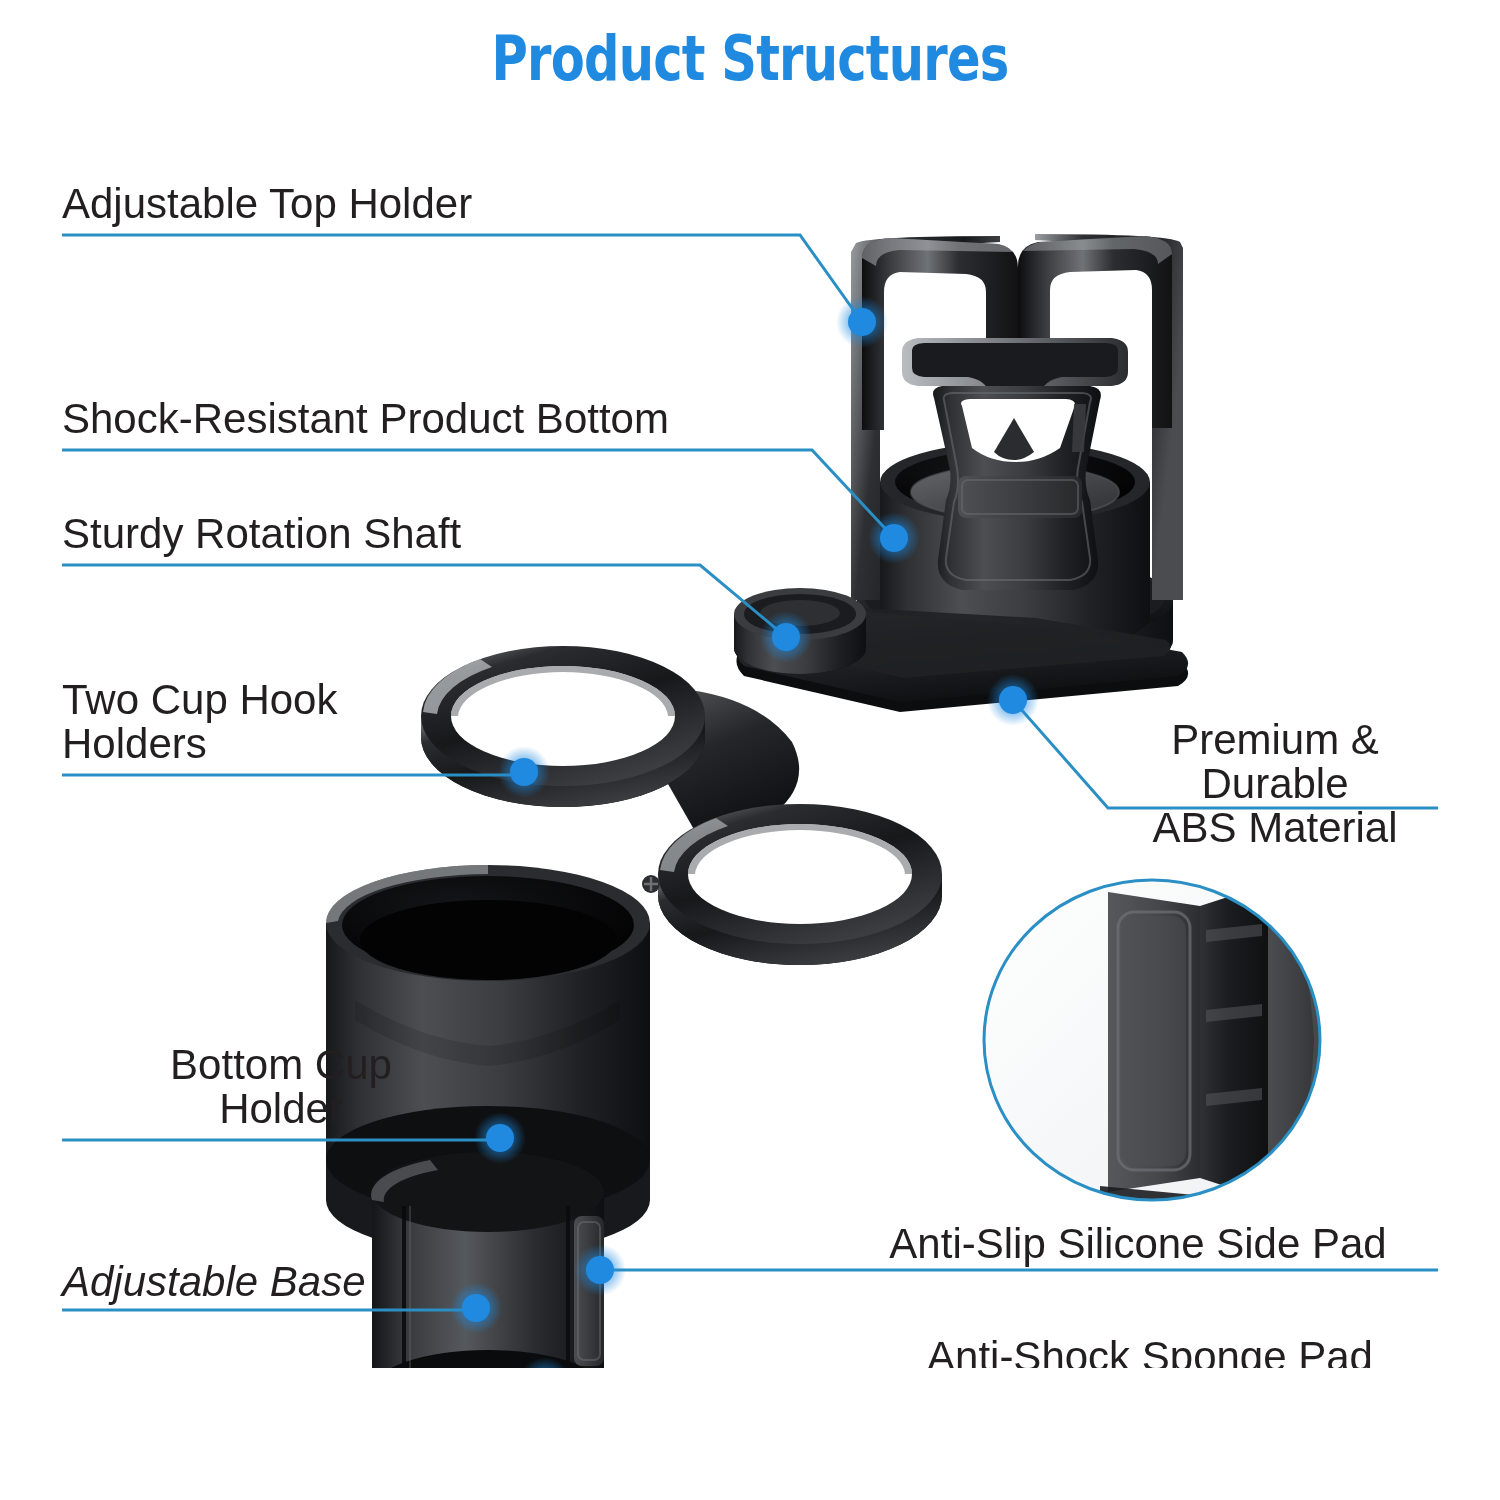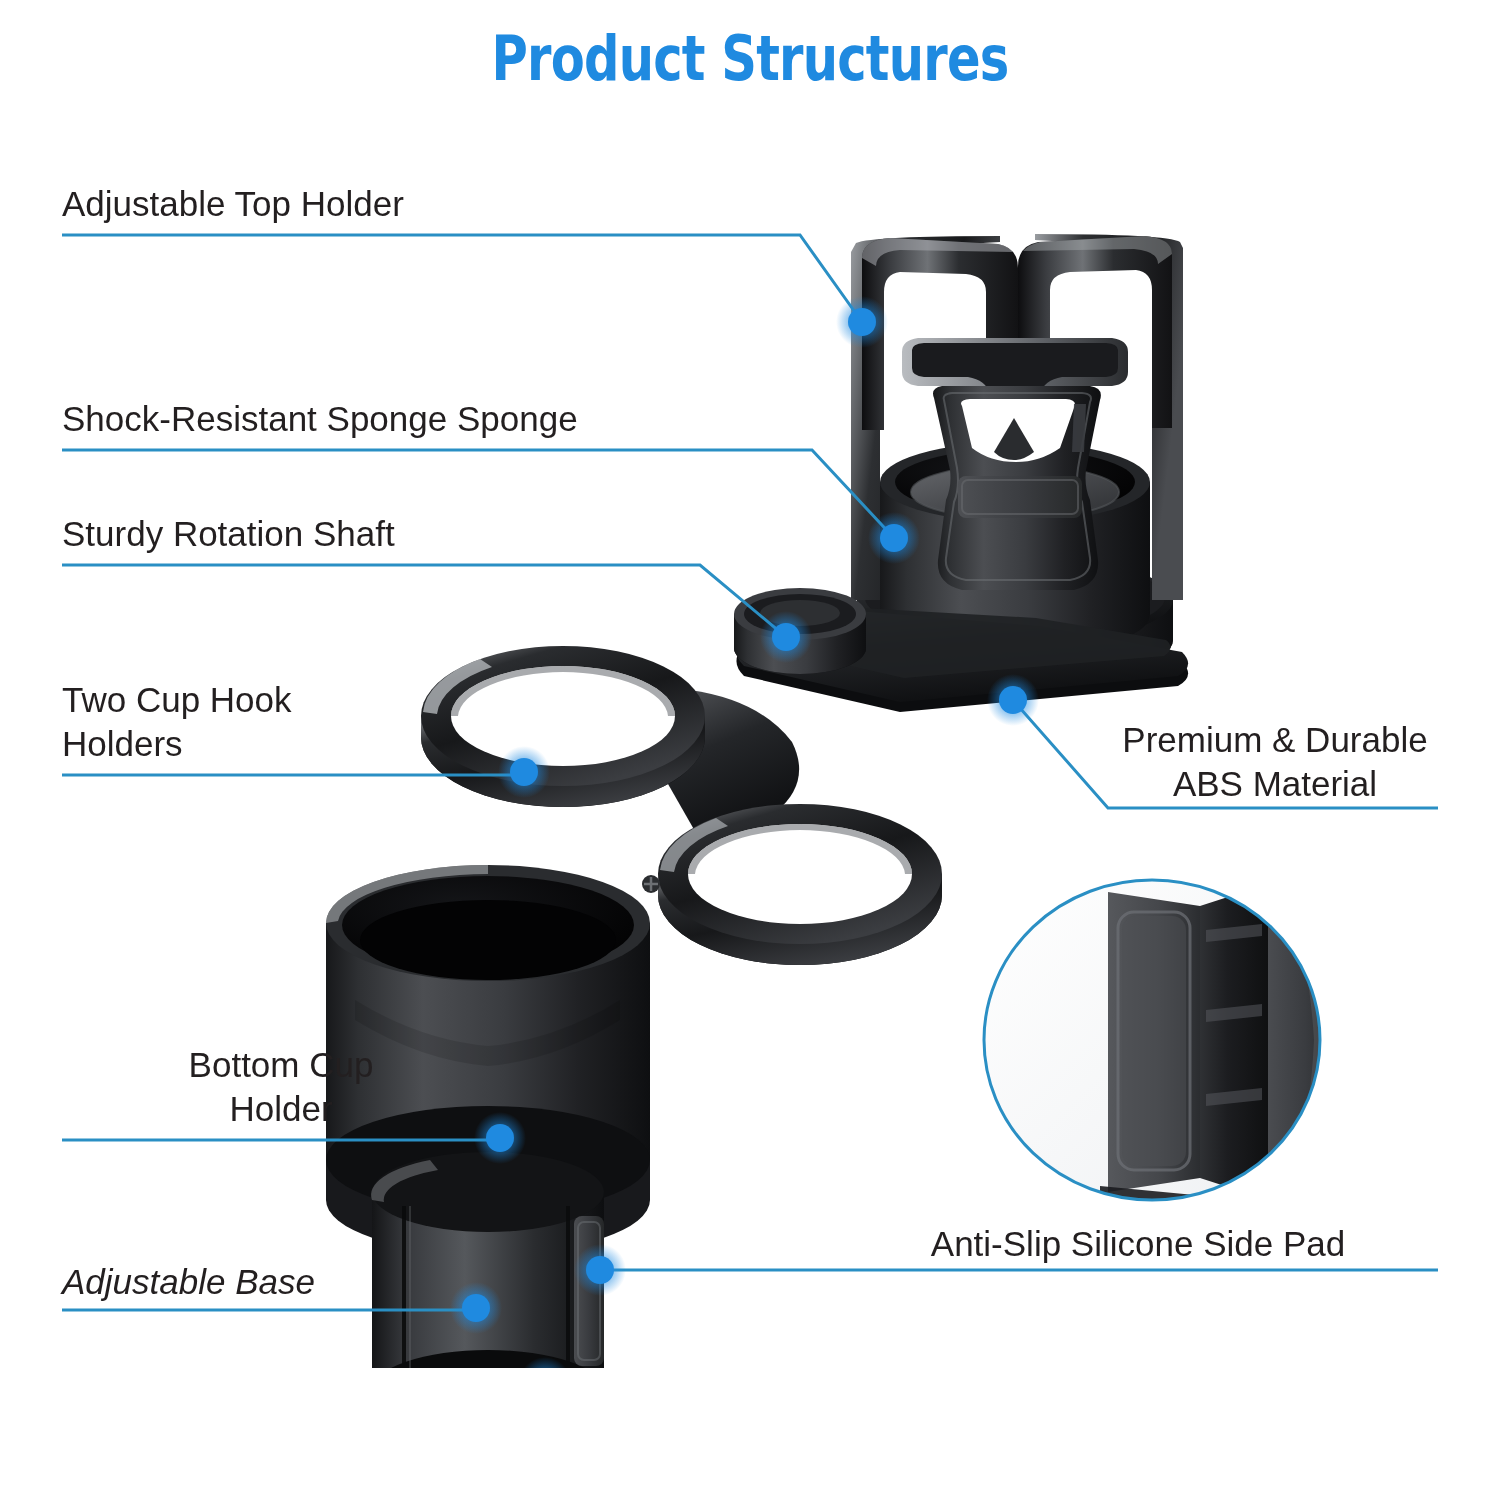--- a/index.html
+++ b/index.html
@@ -31,21 +31,21 @@
     transform: scaleX(0.80);
     transform-origin: 50% 0;
     white-space: nowrap;
   }
 
   
   .callout {
     position: absolute;
   }
   .callout .ctext {
-    font-size: 35px;
+    font-size: 42px;
     line-height: 44px;
     color: #231f20;
     white-space: pre-line;
     font-family: "Liberation Sans", sans-serif;
   }
   .callout.right .ctext { text-align: center; }
 
   
   #leaders, #product, #inset {
     position: absolute;
@@ -338,21 +338,21 @@
       <circle cx="545" cy="1383" r="26" fill="url(#dotGlow)"></circle>
       <circle cx="545" cy="1383" r="14" fill="#1f8ae0"></circle>
     </g>
   </svg>
 
   <div class="callout" style="left:62px; top:182px; width:740px;">
     <div class="ctext">Adjustable Top Holder</div>
   </div>
 
   <div class="callout" style="left:62px; top:397px; width:750px;">
-    <div class="ctext">Shock-Resistant Sponge Sponge</div>
+    <div class="ctext">Shock-Resistant Product Bottom</div>
   </div>
 
   <div class="callout" style="left:62px; top:512px; width:640px;">
     <div class="ctext">Sturdy Rotation Shaft</div>
   </div>
 
   <div class="callout" style="left:62px; top:678px; width:462px;">
     <div class="ctext">Two Cup Hook
 Holders</div>
   </div>
@@ -368,14 +368,17 @@
 
   <div class="callout right" style="left:1112px; top:718px; width:326px;">
     <div class="ctext">Premium &amp; Durable
 ABS Material</div>
   </div>
 
   <div class="callout right" style="left:838px; top:1222px; width:600px;">
     <div class="ctext">Anti-Slip Silicone Side Pad</div>
   </div>
 
+  <div class="callout right" style="left:862px; top:1335px; width:576px;">
+    <div class="ctext">Anti-Shock Sponge Pad</div>
+  </div>
 
 </div>
 
 </body></html>

